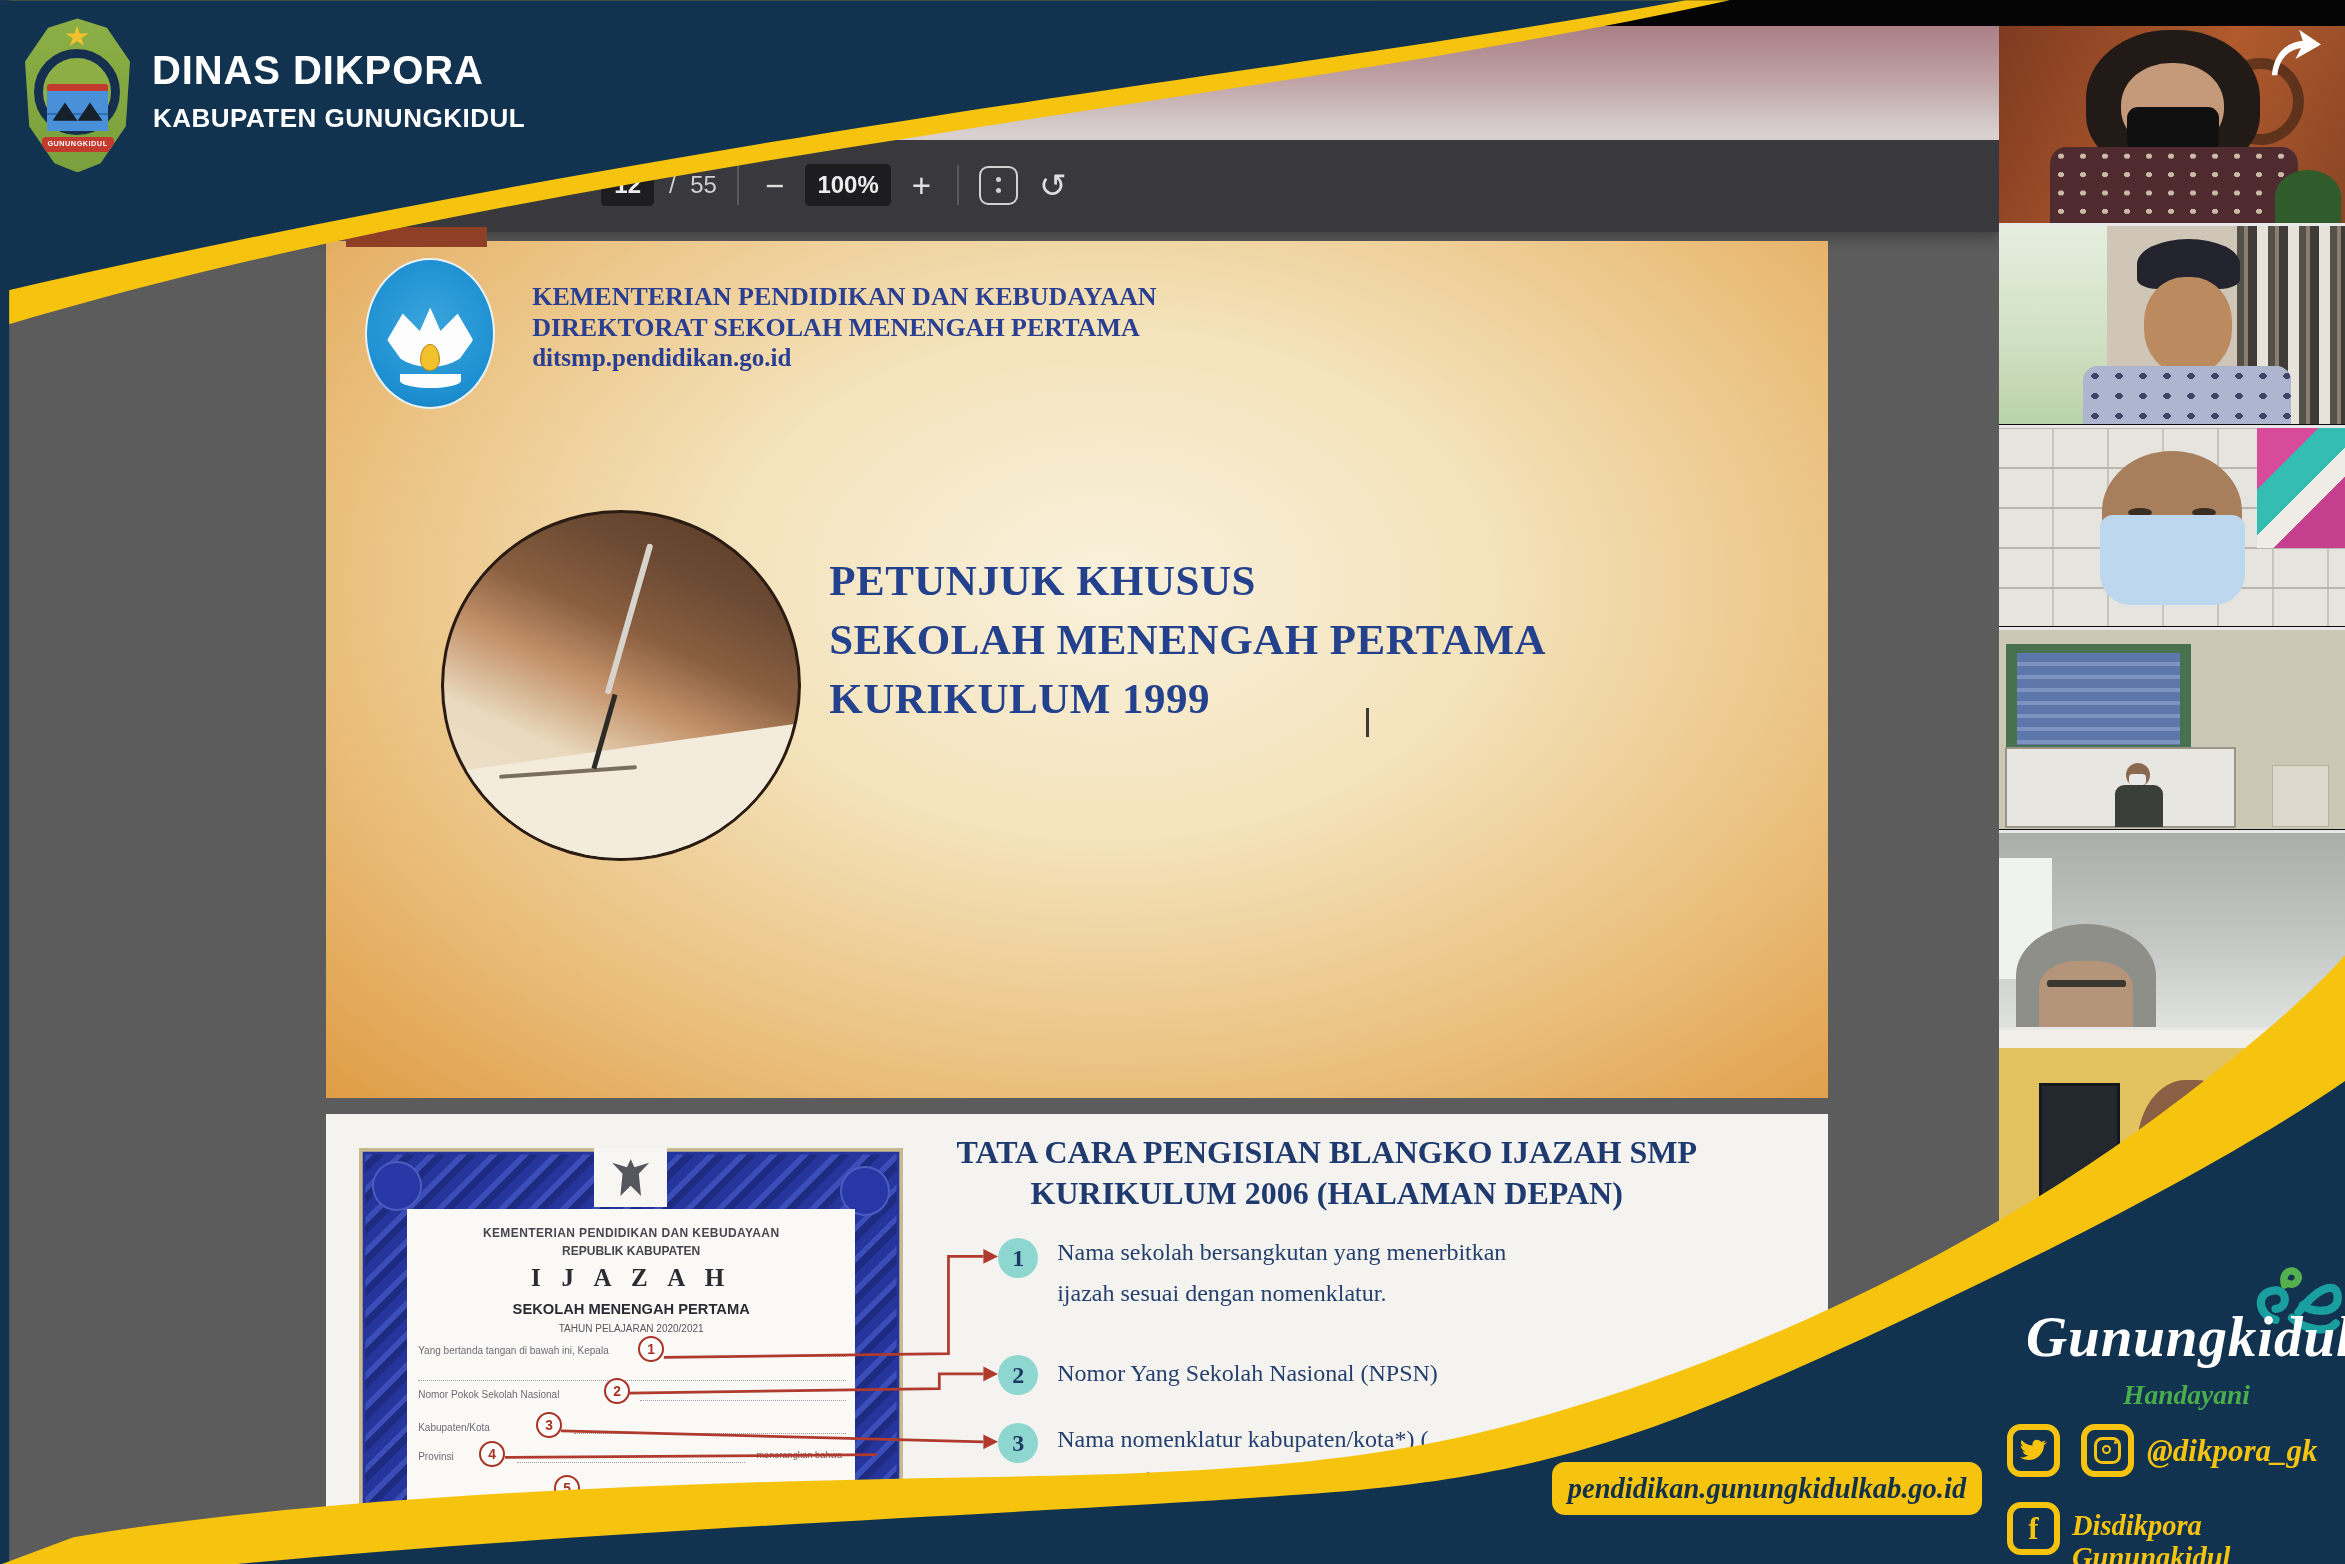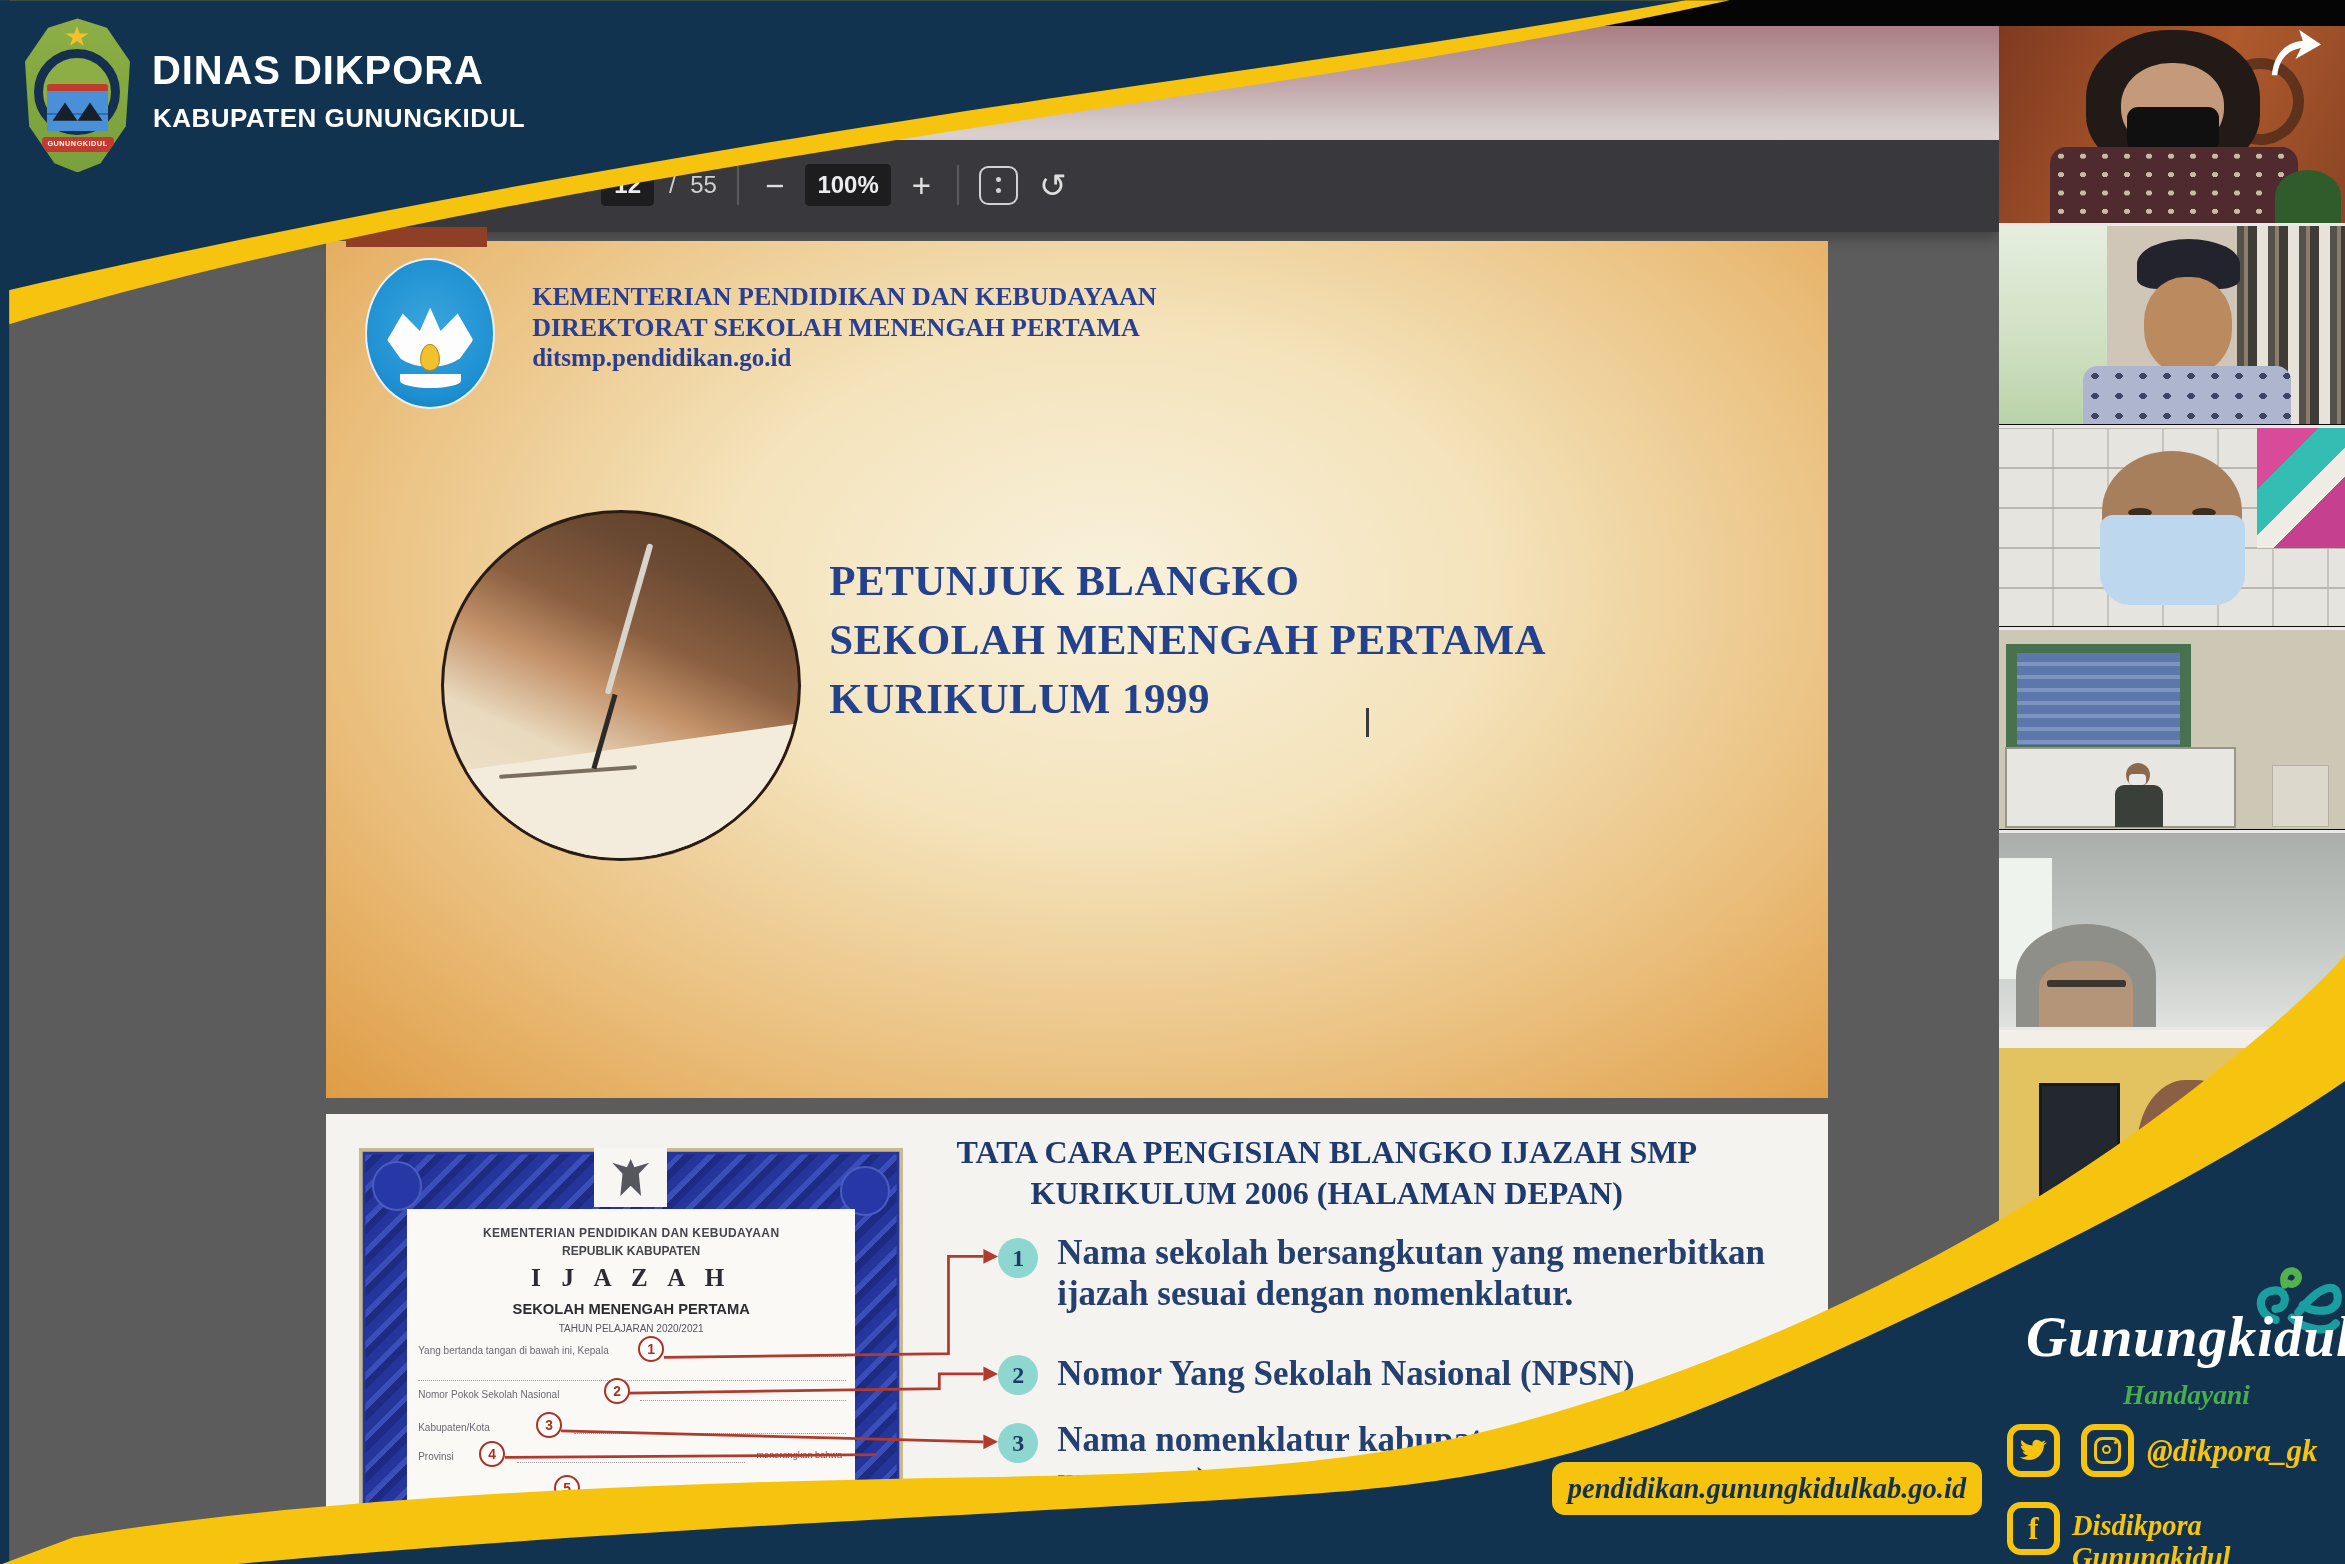--- a/index.html
+++ b/index.html
@@ -73,22 +73,22 @@
   .cp-line{height:0;border-bottom:1.8px dotted #9a9aa0;}
   .red-circle{position:absolute;width:26px;height:26px;border-radius:50%;border:2.8px solid #a93226;
     background:#fdfdfb;color:#a93226;font-size:13.8px;font-weight:700;display:flex;align-items:center;justify-content:center;}
   .cp-note{font-size:9.2px;color:#7a4a42;}
 
   .s2-heading{left:514px;top:18.4px;width:973px;text-align:center;color:#1e3a6e;
     font-family:"Liberation Serif",serif;font-weight:700;font-size:32px;line-height:41px;}
   .teal-badge{position:absolute;width:40px;height:40px;border-radius:50%;background:#8ed7d0;
     color:#1d3a66;font-size:24px;font-weight:700;display:flex;align-items:center;justify-content:center;
     font-family:"Liberation Serif",serif;}
-  .s2-item-text{position:absolute;color:#25406e;font-family:"Liberation Serif",serif;font-weight:700;
-    font-size:35px;line-height:41px;white-space:nowrap;}
+  .s2-item-text{position:absolute;color:#25406e;font-family:"Liberation Serif",serif;font-weight:400;
+    font-size:24px;line-height:41px;white-space:nowrap;}
 
   
   #sidebar{left:1999px;top:26px;width:346px;height:1539px;background:#0c0c0c;z-index:1;overflow:hidden;}
   .thumb{left:0;width:346px;overflow:hidden;}
   .divider{left:0;width:346px;height:2.8px;background:#e8e8e8;z-index:3;}
   
   .t1{top:0;height:197px;background:linear-gradient(115deg,#7e3a20 0%,#b05a2d 55%,#8a4524 100%);}
   .t1-swirl{right:41px;top:32px;width:87px;height:87px;border:11px solid #2c1a12;border-left-color:transparent;
     border-radius:50%;transform:rotate(-30deg);opacity:.55;}
   .t1-hair{left:87px;top:3.7px;width:174px;height:142px;background:#221a16;border-radius:48% 48% 40% 40%;}
@@ -225,21 +225,21 @@
         <div class="s1-m2">DIREKTORAT SEKOLAH MENENGAH PERTAMA</div>
         <div class="s1-m3">ditsmp.pendidikan.go.id</div>
       </div>
       <div class="abs s1-photo">
         <div class="abs s1-paper"></div>
         <div class="abs s1-scribble"></div>
         <div class="abs s1-pen"></div>
         <div class="abs s1-pentip"></div>
       </div>
       <div class="abs s1-title">
-        <div>PETUNJUK BLANGKO</div>
+        <div>PETUNJUK KHUSUS</div>
         <div>SEKOLAH MENENGAH PERTAMA</div>
         <div>KURIKULUM 1999</div>
       </div>
       <div class="abs cursor-ibeam"></div>
     </div>
 
     <div class="abs" id="slide2">
 
       <div class="abs cert">
         <div class="abs cert-circle" style="left:13px;top:13px;"></div>

